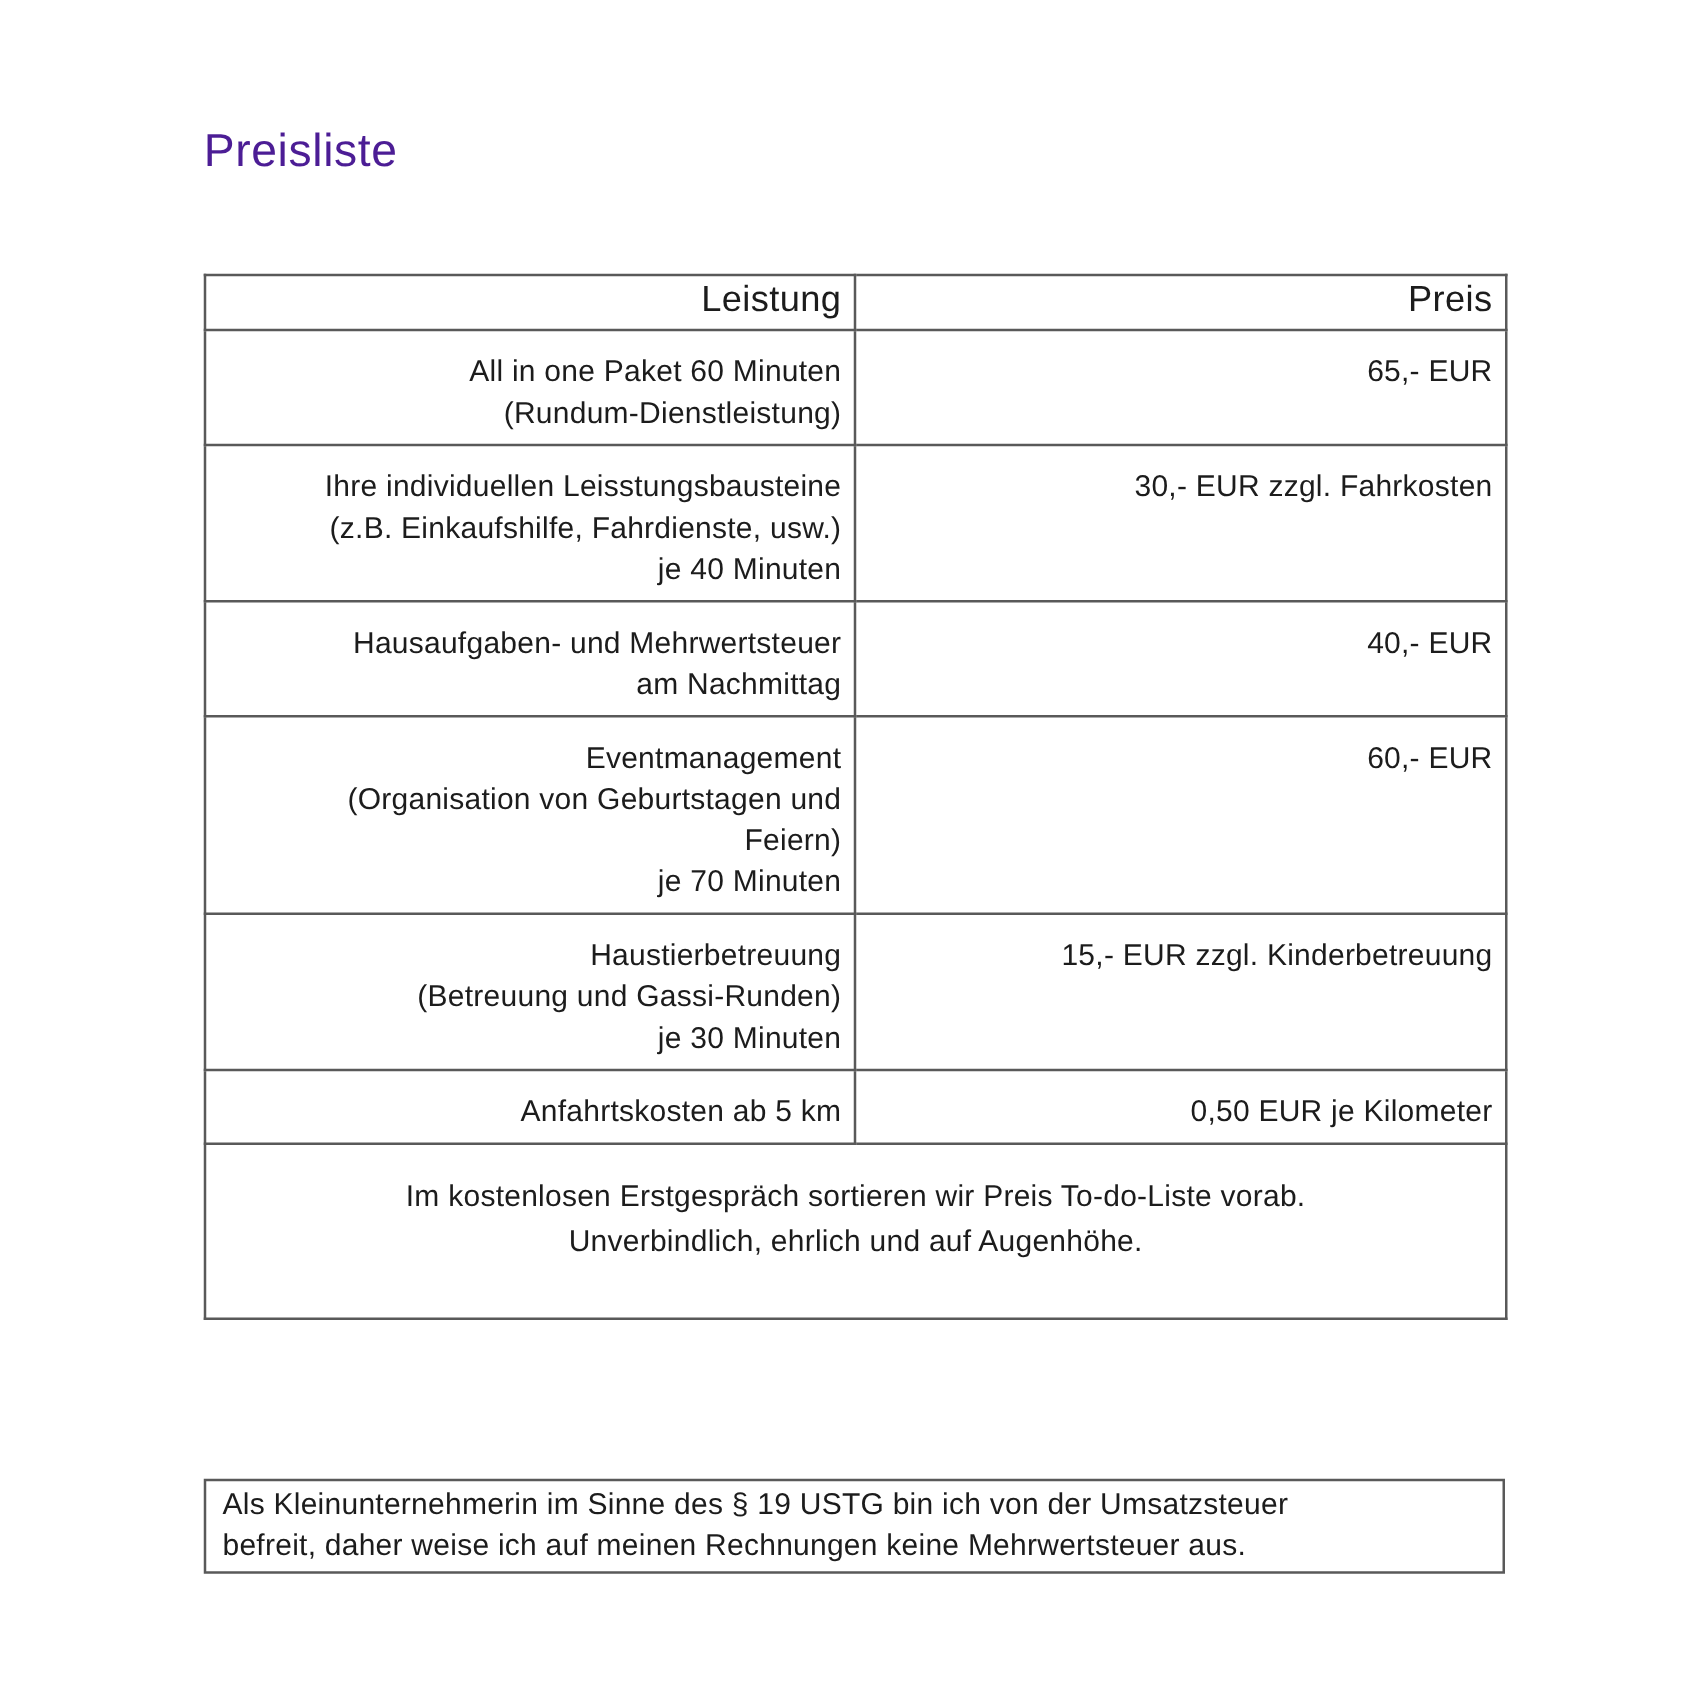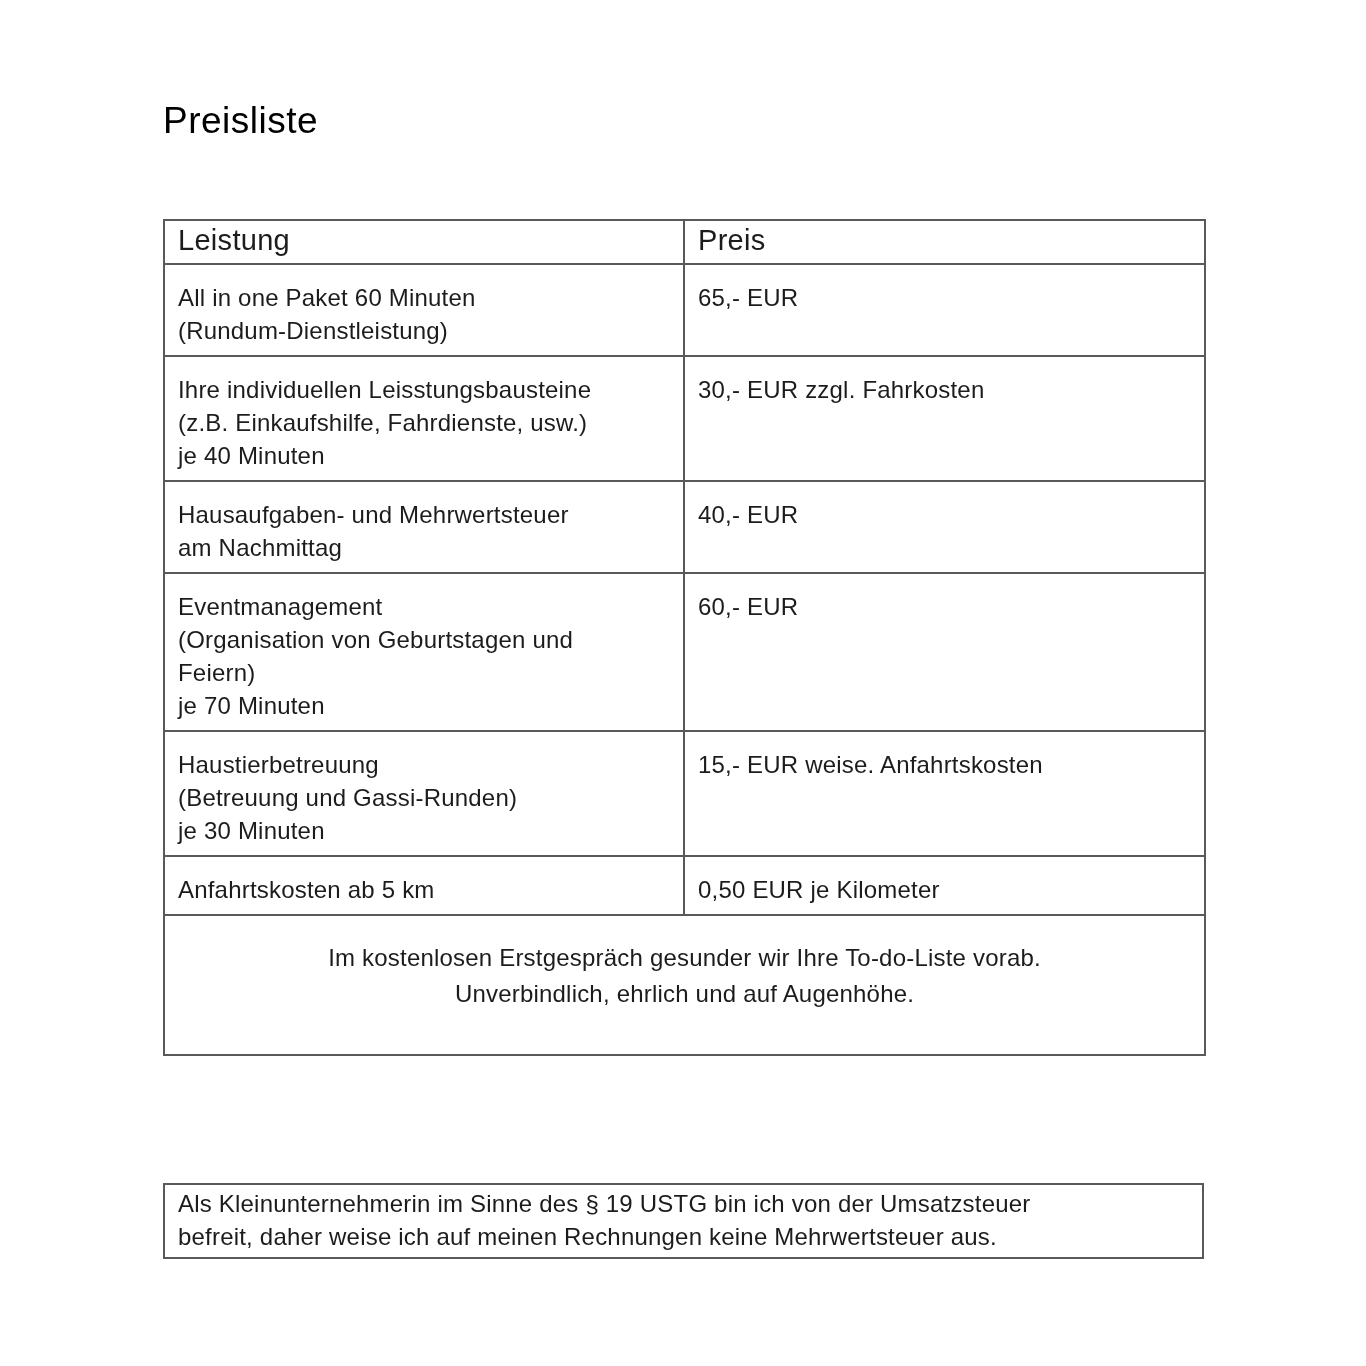--- a/index.html
+++ b/index.html
@@ -15,35 +15,35 @@
     font-family: "Liberation Sans", "DejaVu Sans", sans-serif;
     color: #1c1c1c;
   }
   .doc-title {
     position: absolute;
     left: 163px;
     top: 100px;
     font-size: 37px;
     font-weight: 500;
     letter-spacing: 0.5px;
-    color: #000000;
+    color: #4c1d95;
   }
   table.price-table {
     position: absolute;
     left: 163px;
     top: 219px;
     width: 1041px;
     border-collapse: collapse;
     table-layout: fixed;
   }
   table.price-table th,
   table.price-table td {
     border: 2px solid #595959;
     vertical-align: top;
-    text-align: left;
+    text-align: right;
     font-weight: normal;
   }
   table.price-table th {
     font-size: 29px;
     padding: 3px 10px 6px 13px;
     letter-spacing: 0.3px;
   }
   table.price-table td {
     font-size: 24px;
     line-height: 33px;
@@ -112,28 +112,28 @@
         <td>Eventmanagement
 (Organisation von Geburtstagen und
 Feiern)
 je 70 Minuten</td>
         <td>60,- EUR</td>
       </tr>
       <tr>
         <td>Haustierbetreuung
 (Betreuung und Gassi-Runden)
 je 30 Minuten</td>
-        <td>15,- EUR weise. Anfahrtskosten</td>
+        <td>15,- EUR zzgl. Kinderbetreuung</td>
       </tr>
       <tr>
         <td>Anfahrtskosten ab 5 km</td>
         <td>0,50 EUR je Kilometer</td>
       </tr>
       <tr>
-        <td class="note-cell" colspan="2">Im kostenlosen Erstgespräch gesunder wir Ihre To-do-Liste vorab.
+        <td class="note-cell" colspan="2">Im kostenlosen Erstgespräch sortieren wir Preis To-do-Liste vorab.
 Unverbindlich, ehrlich und auf Augenhöhe.</td>
       </tr>
     </tbody>
   </table>
 
   <div class="tax-note">Als Kleinunternehmerin im Sinne des § 19 USTG bin ich von der Umsatzsteuer
 befreit, daher weise ich auf meinen Rechnungen keine Mehrwertsteuer aus.</div>
 
 </div>
 

